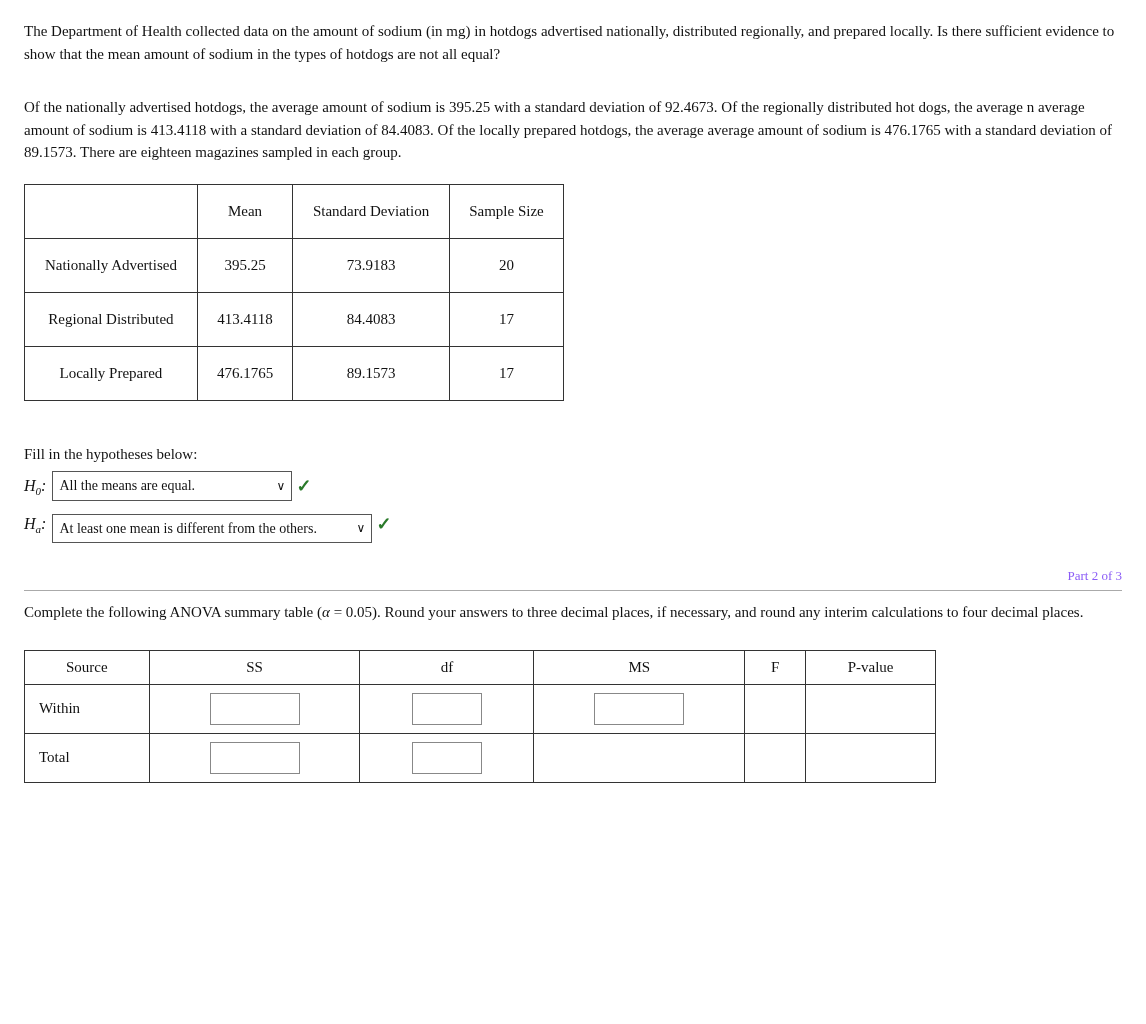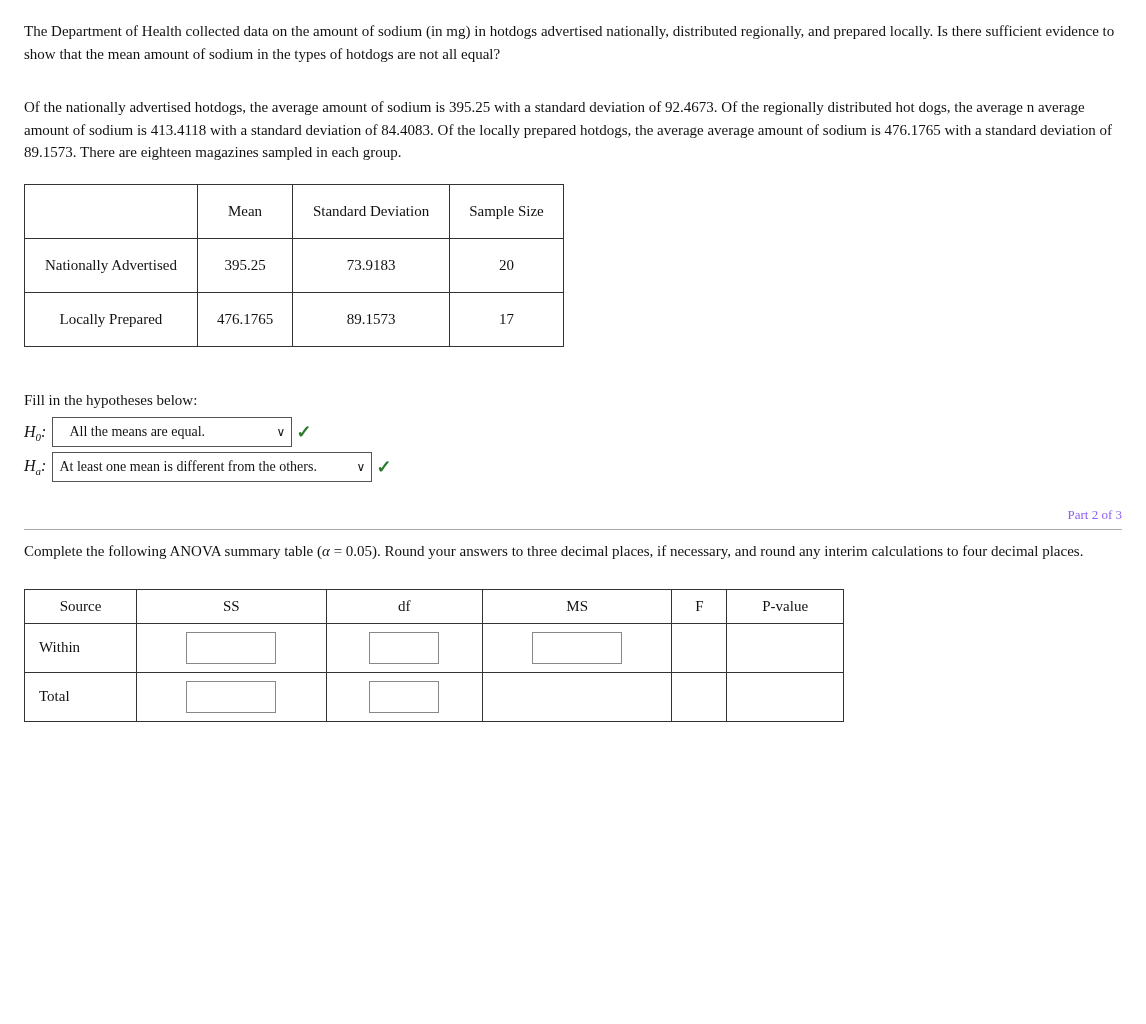--- a/index.html
+++ b/index.html
@@ -79,21 +79,21 @@
       border-top: 1px solid #aaa;
       margin-bottom: 10px;
     }
     .anova-intro {
       margin-bottom: 26px;
       line-height: 1.5;
     }
     
     .anova-table {
       border-collapse: collapse;
-      width: 820px;
+      width: 912px;
     }
     .anova-table th, .anova-table td {
       border: 1.5px solid #333;
       padding: 8px 12px;
       text-align: center;
       font-size: 15px;
       font-weight: normal;
     }
     .anova-table th {
       font-weight: normal;
@@ -146,44 +146,50 @@
     </tr>
   </thead>
   <tbody>
     <tr>
       <td>Nationally Advertised</td>
       <td>395.25</td>
       <td>73.9183</td>
       <td>20</td>
     </tr>
     <tr>
+      <td>Regional Distributed</td>
+      <td>413.4118</td>
+      <td>84.4083</td>
+      <td>17</td>
+    </tr>
+    <tr>
       <td>Locally Prepared</td>
       <td>476.1765</td>
       <td>89.1573</td>
       <td>17</td>
     </tr>
   </tbody>
 </table>
 
 <br>
 
 
 <div class="hypotheses">
   <p class="fill-label">Fill in the hypotheses below:</p>
   <p>
     <span class="hyp-label">H<sub class="hyp-sub">0</sub>:</span>
-    <span style="position:relative;display:inline-flex;align-items:center;border:1.5px solid #555;padding:2px 26px 2px 16px;min-width:240px;font-family:Georgia,serif;font-size:14px;">
+    <span style="position:relative;display:inline-flex;align-items:center;border:1.5px solid #555;padding:2px 26px 2px 6px;min-width:240px;font-family:Georgia,serif;font-size:14px;">
       <span>All the means are equal.</span>
       <span style="position:absolute;right:6px;font-size:12px;">∨</span>
     </span>
     <span class="checkmark">✓</span>
   </p>
   <p>
     <span class="hyp-label">H<sub class="hyp-sub">a</sub>:</span>
-    <span style="position:relative;display:inline-flex;align-items:center;border:1.5px solid #555;padding:2px 26px 2px 6px;min-width:320px;font-family:Georgia,serif;font-size:14px;">
+    <span style="position:relative;display:inline-flex;align-items:center;border:1.5px solid #555;padding:2px 26px 2px 6px;min-width:320px;font-family:Georgia,serif;font-size:14px;margin-top:8px;">
       <span>At least one mean is different from the others.</span>
       <span style="position:absolute;right:6px;font-size:12px;">∨</span>
     </span>
     <span class="checkmark">✓</span>
   </p>
 </div>
 
 <br>
 
 <p class="part-label">Part 2 of 3</p>

